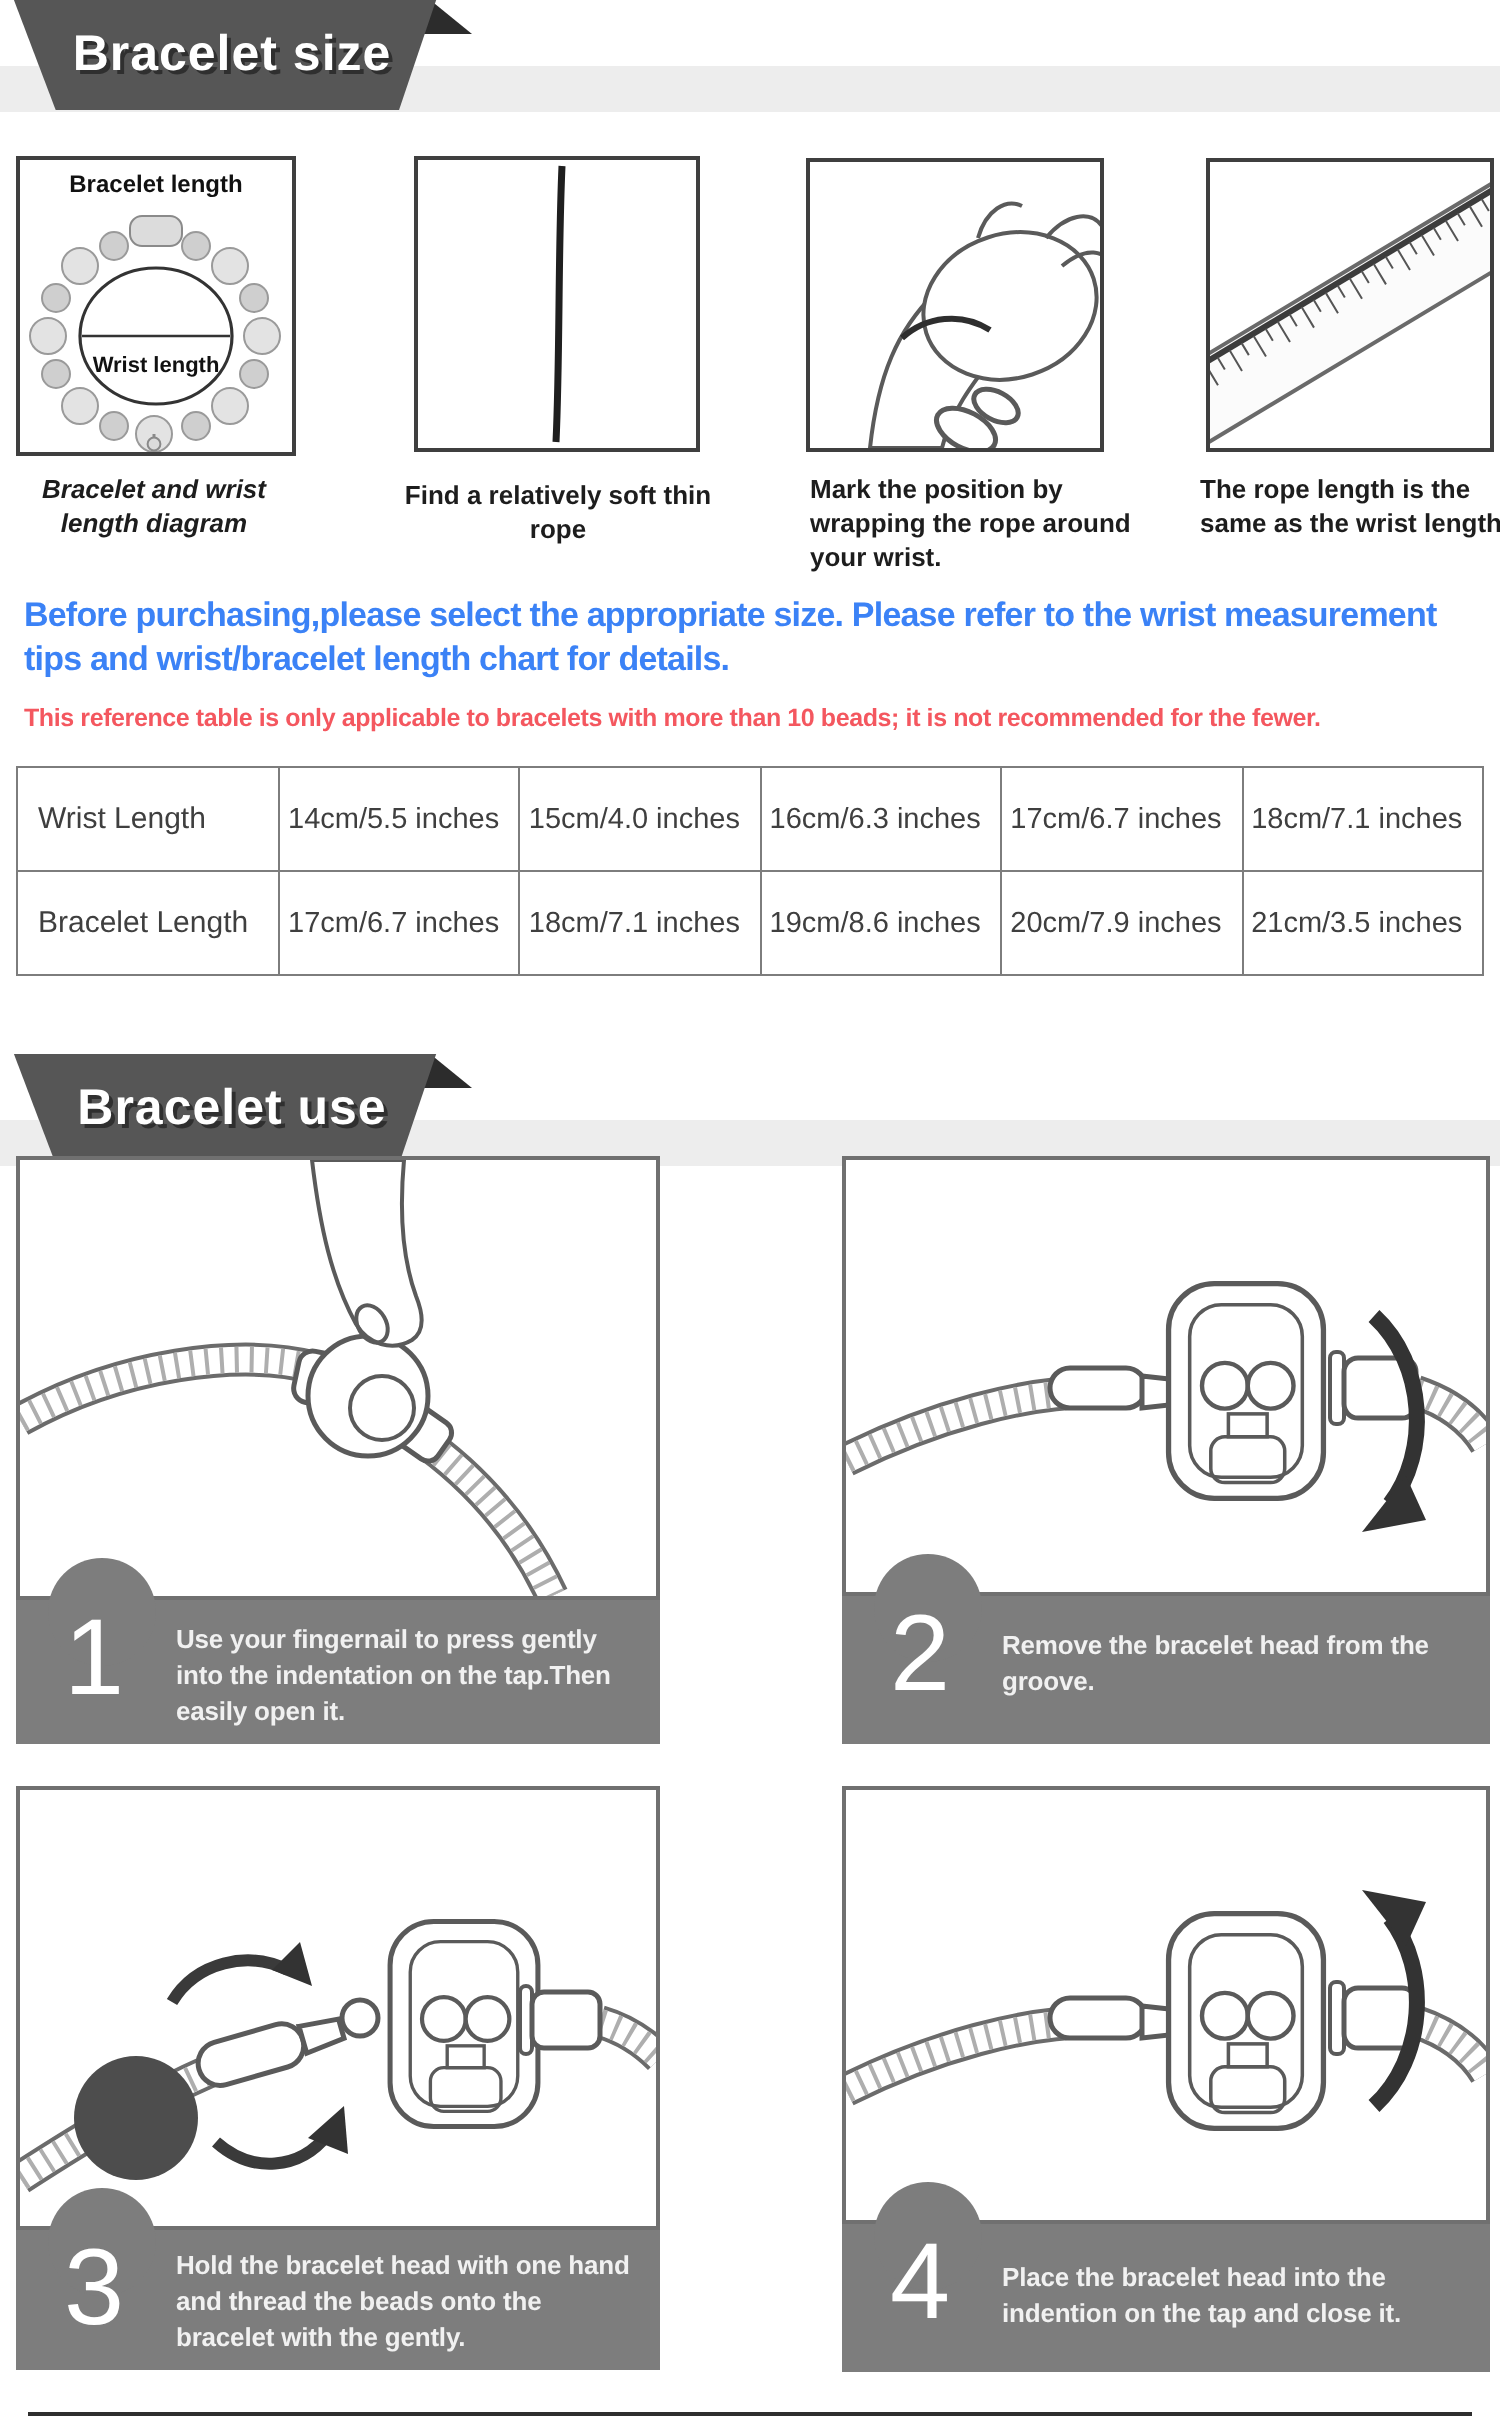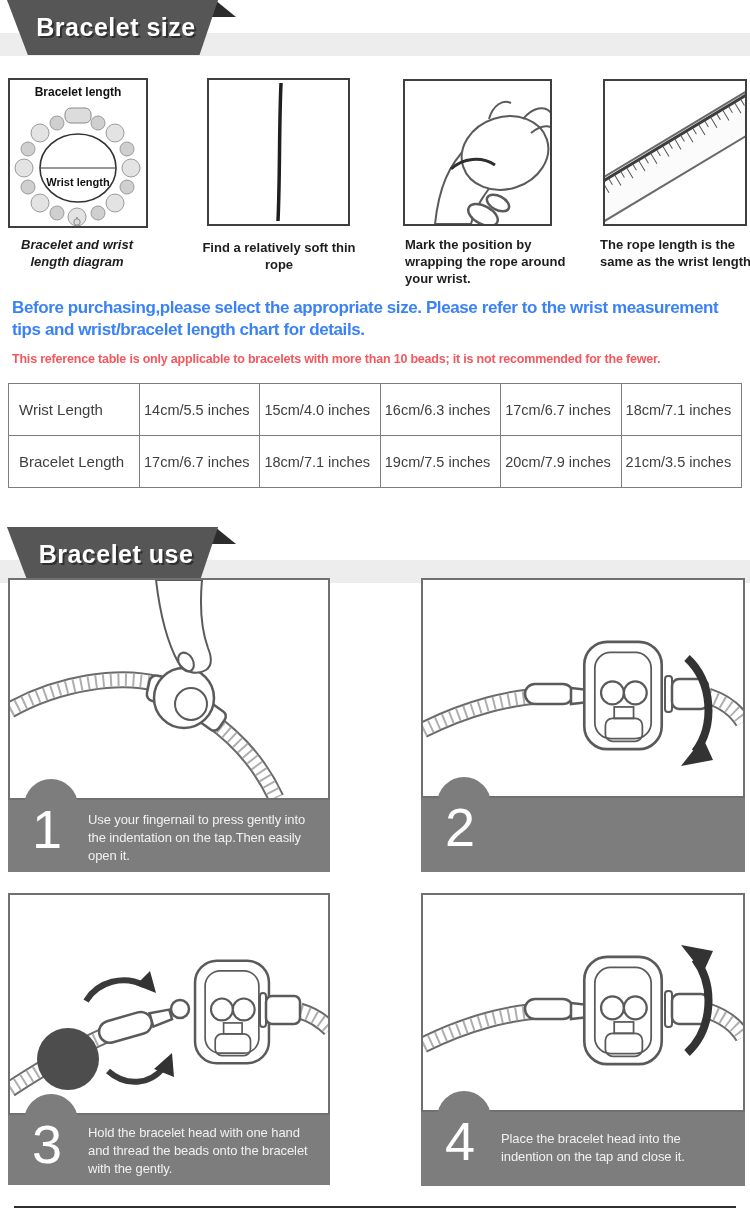--- a/index.html
+++ b/index.html
@@ -32,21 +32,21 @@
         text-align:left;padding:0 4px;background:#fff;}
   table.size td.rowlabel{text-align:left;padding-left:10px;width:116px;font-size:15px;}
 
   
   .panel{position:absolute;background:#fff;border:2px solid #707070;box-sizing:border-box;}
   .band{position:absolute;background:#7d7d7d;}
   .band::before{content:"";position:absolute;left:16px;top:-21px;width:54px;height:54px;
         border-radius:50%;background:#7d7d7d;}
   .step-num{position:absolute;left:24px;top:2px;font-size:54px;font-weight:normal;color:#fff;
         line-height:1;}
-  .band-text{position:absolute;left:80px;top:11px;right:10px;font-size:13px;font-weight:normal;
+  .band-text{position:absolute;left:80px;top:11px;right:10px;font-size:13px;font-weight:bold;
         color:#f1f1f1;line-height:1.38;letter-spacing:-0.1px;}
 
   .divider{position:absolute;left:14px;top:1206px;width:722px;height:2px;background:#2e2e2e;}
 
   
   .rope-o{fill:none;stroke:#6b6b6b;stroke-width:17;}
   .rope-f{fill:none;stroke:#ffffff;stroke-width:13;}
   .rope-h{fill:none;stroke:#aeaeae;stroke-width:13;stroke-dasharray:2 5.5;}
   .ln{fill:#fff;stroke:#5a5a5a;stroke-width:2.5;}
   .ln2{fill:none;stroke:#5a5a5a;stroke-width:2;}
@@ -149,21 +149,21 @@
       <td>14cm/5.5 inches</td>
       <td>15cm/4.0 inches</td>
       <td>16cm/6.3 inches</td>
       <td>17cm/6.7 inches</td>
       <td>18cm/7.1 inches</td>
     </tr>
     <tr>
       <td class="rowlabel">Bracelet Length</td>
       <td>17cm/6.7 inches</td>
       <td>18cm/7.1 inches</td>
-      <td>19cm/7.5 inches</td>
+      <td>19cm/8.6 inches</td>
       <td>20cm/7.9 inches</td>
       <td>21cm/3.5 inches</td>
     </tr>
   </tbody>
     </table>
 
   <div class="banner" style="top:527px">
     <div class="banner-strip"></div>
     <div class="banner-fold"></div>
     <div class="banner-ribbon"></div>
@@ -203,20 +203,21 @@
       <path d="M148,108 L184,112 L184,120 L148,124 Z" class="ln"></path>
       <use href="#clasp" x="156" y="58" width="88" height="115"></use>
       <rect x="242" y="96" width="7" height="36" rx="3" class="ln" style="stroke-width:2"></rect>
       <rect x="249" y="99" width="36" height="30" rx="7" class="ln"></rect>
       <path d="M264,78 C290,102 292,146 272,172" class="arrow"></path>
       <polygon points="258,186 280,158 290,180" class="arrowhead"></polygon>
     </svg>
   </div>
   <div class="band" style="left:421px;top:798px;width:324px;height:74px;">
     <div class="step-num">2</div>
+    <div class="band-text" style="top:16px">Remove the bracelet head from the groove.</div>
   </div>
 
   <div class="panel" style="left:8px;top:893px;width:322px;height:222px;">
     <svg width="318" height="218" viewBox="0 0 318 218">
       <path d="M0,194 C34,172 64,154 96,140" class="rope-o"></path>
       <path d="M0,194 C34,172 64,154 96,140" class="rope-f"></path>
       <path d="M0,194 C34,172 64,154 96,140" class="rope-h"></path>
       <path d="M290,116 C304,120 314,128 320,134" class="rope-o"></path>
       <path d="M290,116 C304,120 314,128 320,134" class="rope-f"></path>
       <path d="M290,116 C304,120 314,128 320,134" class="rope-h"></path>

